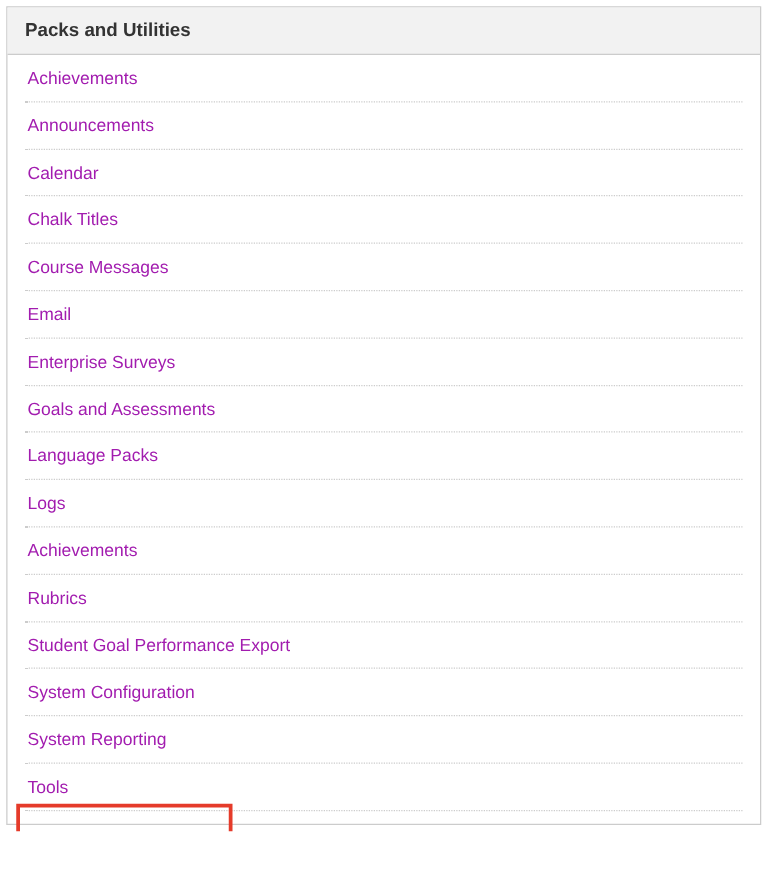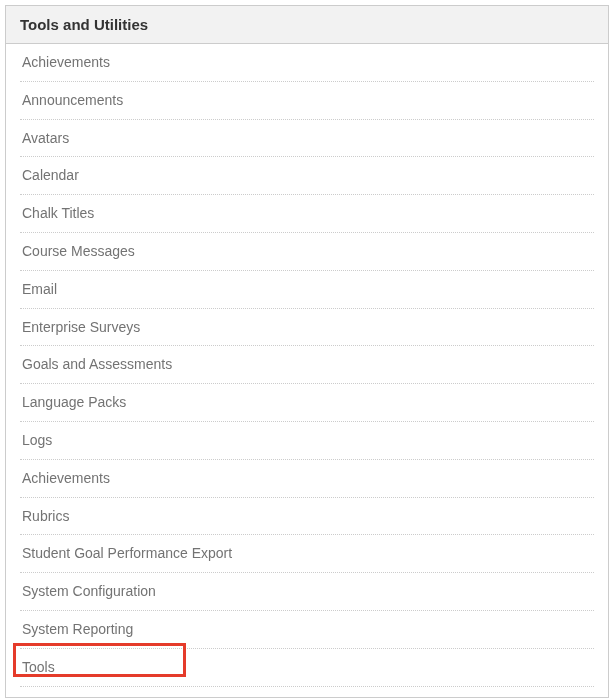--- a/index.html
+++ b/index.html
@@ -24,50 +24,47 @@
     }
     .panel-body {
       padding: 0 14px 10px 14px;
     }
     .list-item {
       border-bottom: 1px dotted #cccccc;
     }
     .list-item a {
       display: block;
       padding: 10px 2px;
-      color: #737373;
+      color: #a21caf;
       text-decoration: none;
       font-size: 14px;
       line-height: 1.2;
     }
     .highlight-box {
       position: absolute;
       border: 3px solid #e53b2a;
       pointer-events: none;
       box-sizing: border-box;
     }
     .wrapper {
       position: relative;
     }
   </style>
 </head>
 <body>
 
 <div class="wrapper">
   <div class="panel">
-    <div class="panel-header">Tools and Utilities</div>
+    <div class="panel-header">Packs and Utilities</div>
     <div class="panel-body">
       <div class="list-item">
           <a href="#">Achievements</a>
         </div>
       <div class="list-item">
           <a href="#">Announcements</a>
-        </div>
-      <div class="list-item">
-          <a href="#">Avatars</a>
         </div>
       <div class="list-item">
           <a href="#">Calendar</a>
         </div>
       <div class="list-item">
           <a href="#">Chalk Titles</a>
         </div>
       <div class="list-item">
           <a href="#">Course Messages</a>
         </div>

